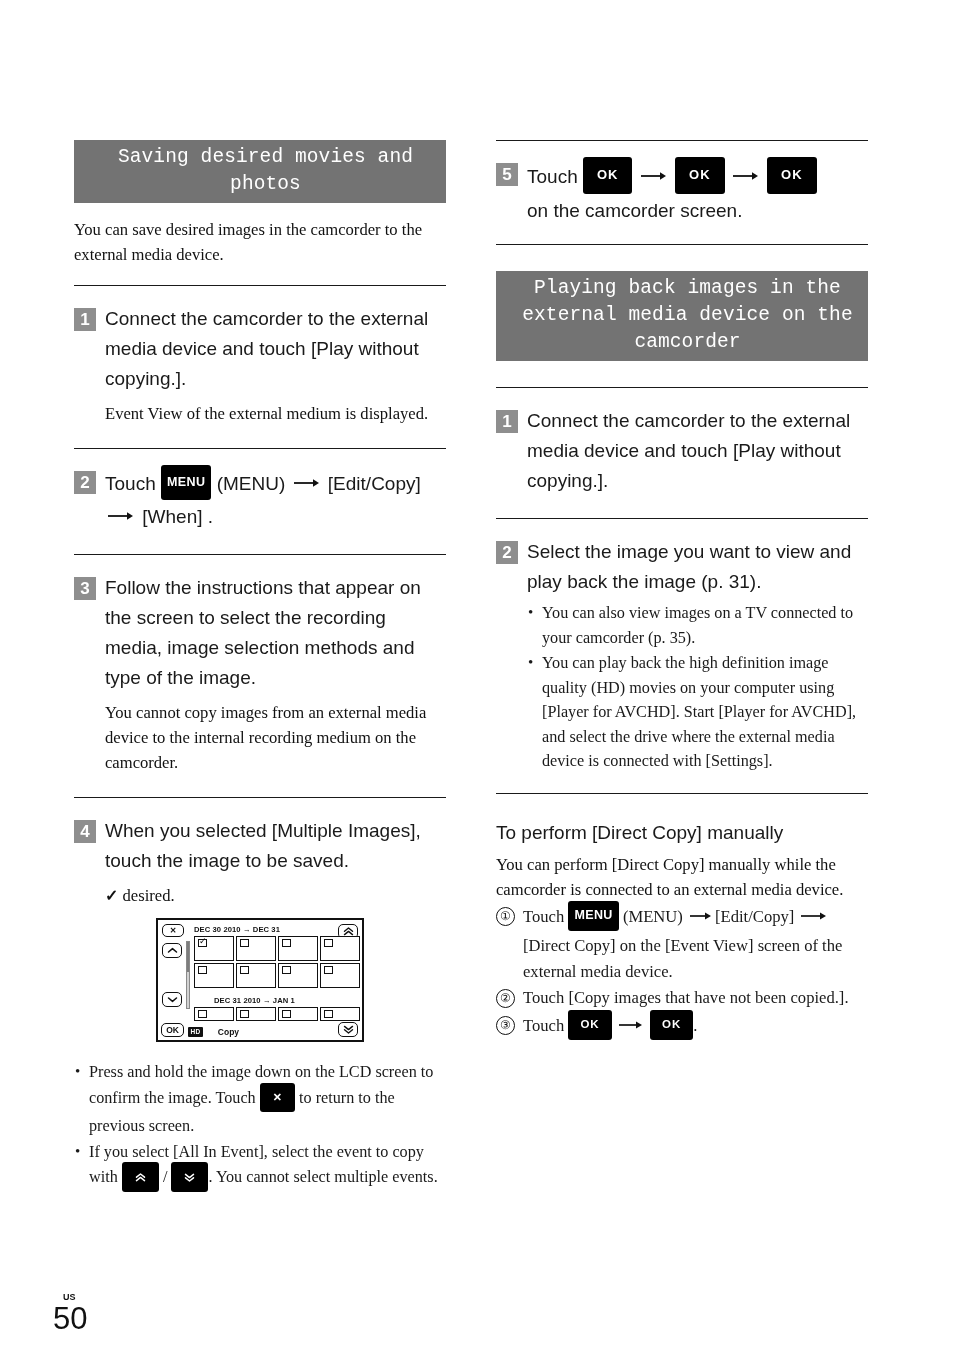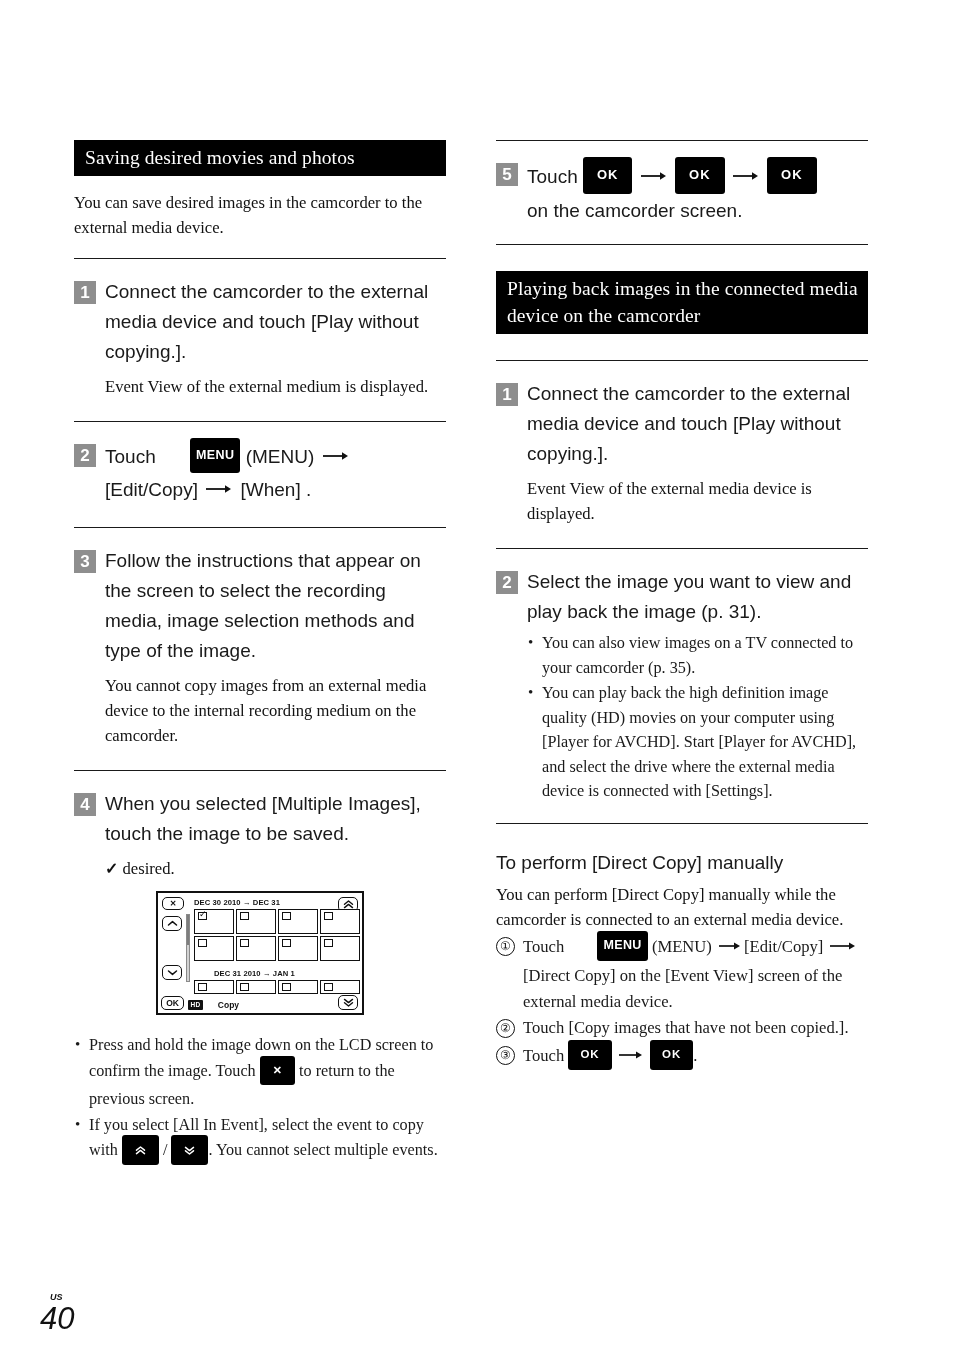--- a/index.html
+++ b/index.html
@@ -12,28 +12,29 @@
     overflow:hidden;
   }
   .page{position:absolute;left:0;top:0;width:954px;height:1357px;}
 
   .col{position:absolute;top:140px;width:372px;}
   .col-left{left:74px;}
   .col-right{left:496px;}
 
   
   .sec-head{
-    background:#000000;
+    background:#737373;
     color:#ffffff;
-    font-family:Liberation Serif, serif;
+    font-family:Liberation Mono, monospace;
     font-size:19.5px;
     font-weight:400;
     line-height:27px;
     padding:4px 0 5px 11px;
     letter-spacing:0.1px;
+    text-align:center;
   }
 
   
   .rule{border:0;border-top:1.4px solid #1a1a1a;margin:0;height:0;}
 
   
   .serif{
     font-family:"Liberation Serif", serif;
     font-size:16.6px;
     line-height:25px;
@@ -73,21 +74,21 @@
     background:#000000;
     color:#ffffff;
     border-radius:3px;
     font-family:"Liberation Sans", sans-serif;
     font-weight:700;
     text-align:center;
     vertical-align:middle;
     position:relative;
     top:-2px;
   }
-  .pill.menu{font-size:12.5px;padding:2px 6px 3px 6px;letter-spacing:0.4px;margin-left:29px;}
+  .pill.menu{font-size:12.5px;padding:2px 6px 3px 6px;letter-spacing:0.4px;}
   .pill.ok{font-size:13px;padding:3px 14px 4px 14px;letter-spacing:1px;}
   .pill.ok-sm{font-size:11.5px;padding:2px 12px 3px 12px;letter-spacing:1px;}
   .pill.glyph-sm{font-size:11px;padding:2px 13px 3px 13px;}
 
   .arrow{display:inline-block;vertical-align:middle;position:relative;top:-2px;padding:0 3px;}
   .arrow svg{display:block;}
 
   
   ul.bul{margin:4px 0 0 0;padding:0;list-style:none;}
   ul.bul li{
@@ -209,21 +210,21 @@
 
   
   .subhead{
     font-family:"Liberation Sans", sans-serif;
     font-size:19px;
     line-height:26px;
     color:#1a1a1a;
   }
 
   
-  .folio{position:absolute;left:40px;bottom:22px;text-align:left;font-style:italic;}
+  .folio{position:absolute;left:53px;bottom:22px;text-align:left;}
   .folio .us{
     font-family:"Liberation Sans", sans-serif;
     font-size:9px;font-weight:700;color:#111;line-height:10px;
     margin-left:10px;
   }
   .folio .pg{
     font-family:"Liberation Sans", sans-serif;
     font-size:31px;font-weight:400;color:#111;line-height:33px;
   }
 
@@ -445,33 +446,32 @@
         </span>
         <span class="pill ok">OK</span>
         <div>on the camcorder screen.</div>
       </div>
     </div>
 
     <div class="sp18"></div>
     <hr class="rule">
     <div class="sp26"></div>
 
-    <div class="sec-head">Playing back images in the connected media device on the camcorder</div>
+    <div class="sec-head">Playing back images in the external media device on the camcorder</div>
 
     <div class="sp26"></div>
     <hr class="rule">
     <div class="sp18"></div>
 
     <div class="step">
       <div class="step-num">1</div>
       <div class="step-body">
         <div class="sans">Connect the camcorder to the external media device and touch [Play without copying.].</div>
       </div>
     </div>
-    <div class="step-note indent serif">Event View of the external media device is displayed.</div>
 
     <div class="sp22"></div>
     <hr class="rule">
     <div class="sp18"></div>
 
     <div class="step">
       <div class="step-num">2</div>
       <div class="step-body">
         <div class="sans">Select the image you want to view and play back the image (p. 31).</div>
       </div>
@@ -530,16 +530,16 @@
         </span>
         <span class="pill ok-sm">OK</span><span>.</span>
       </div>
 
     </div>
 
   </div>
 
   <div class="folio">
     <div class="us">US</div>
-    <div class="pg">40</div>
+    <div class="pg">50</div>
   </div>
 
 </div>
 
 </body></html>

